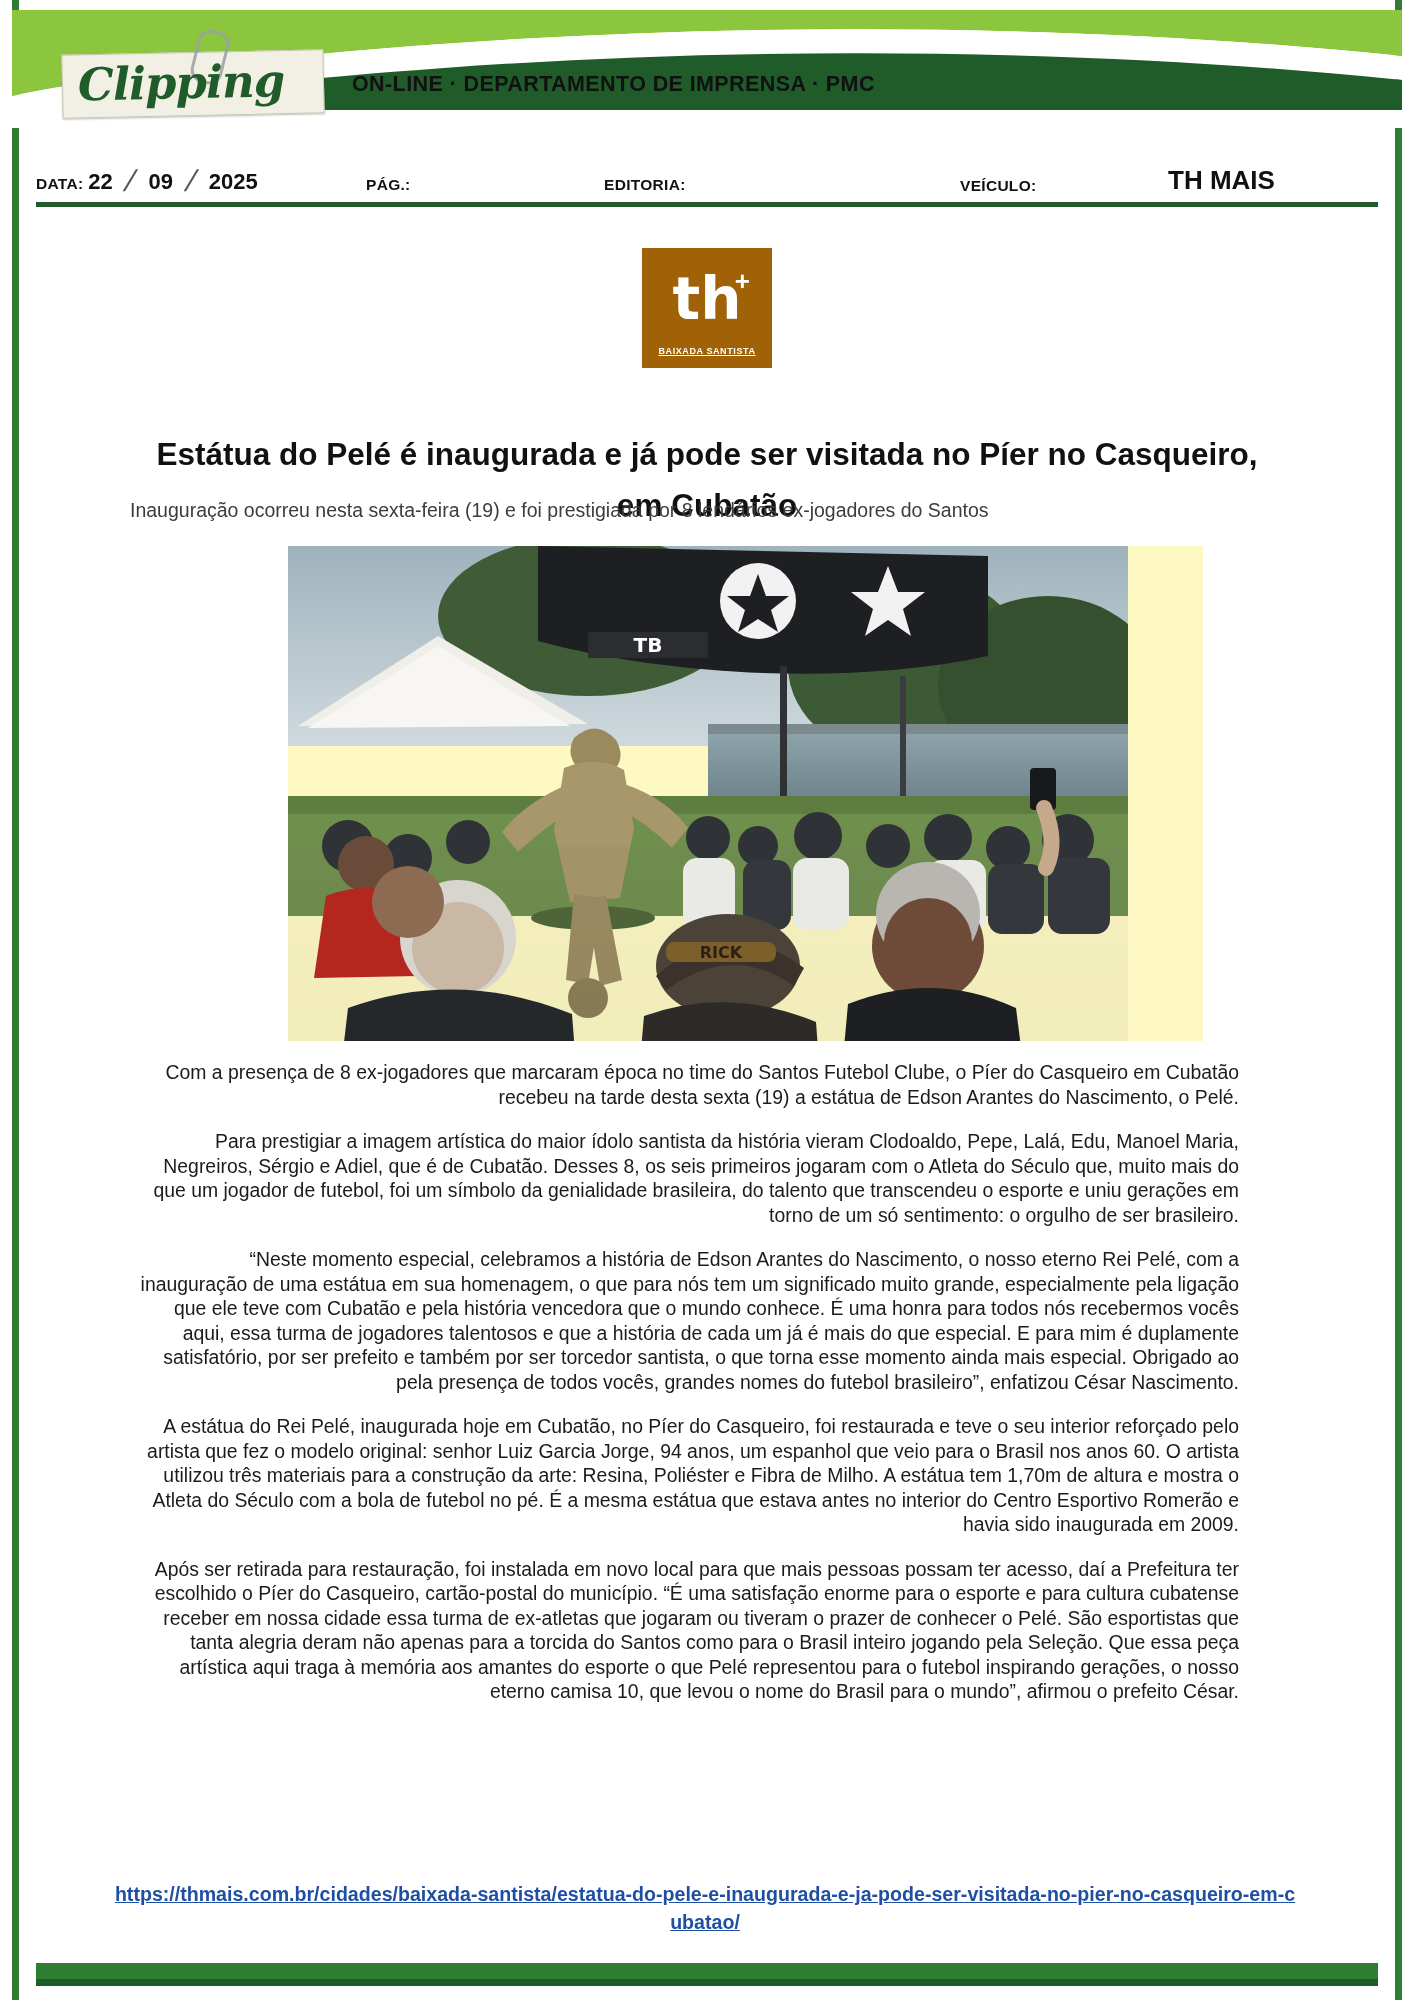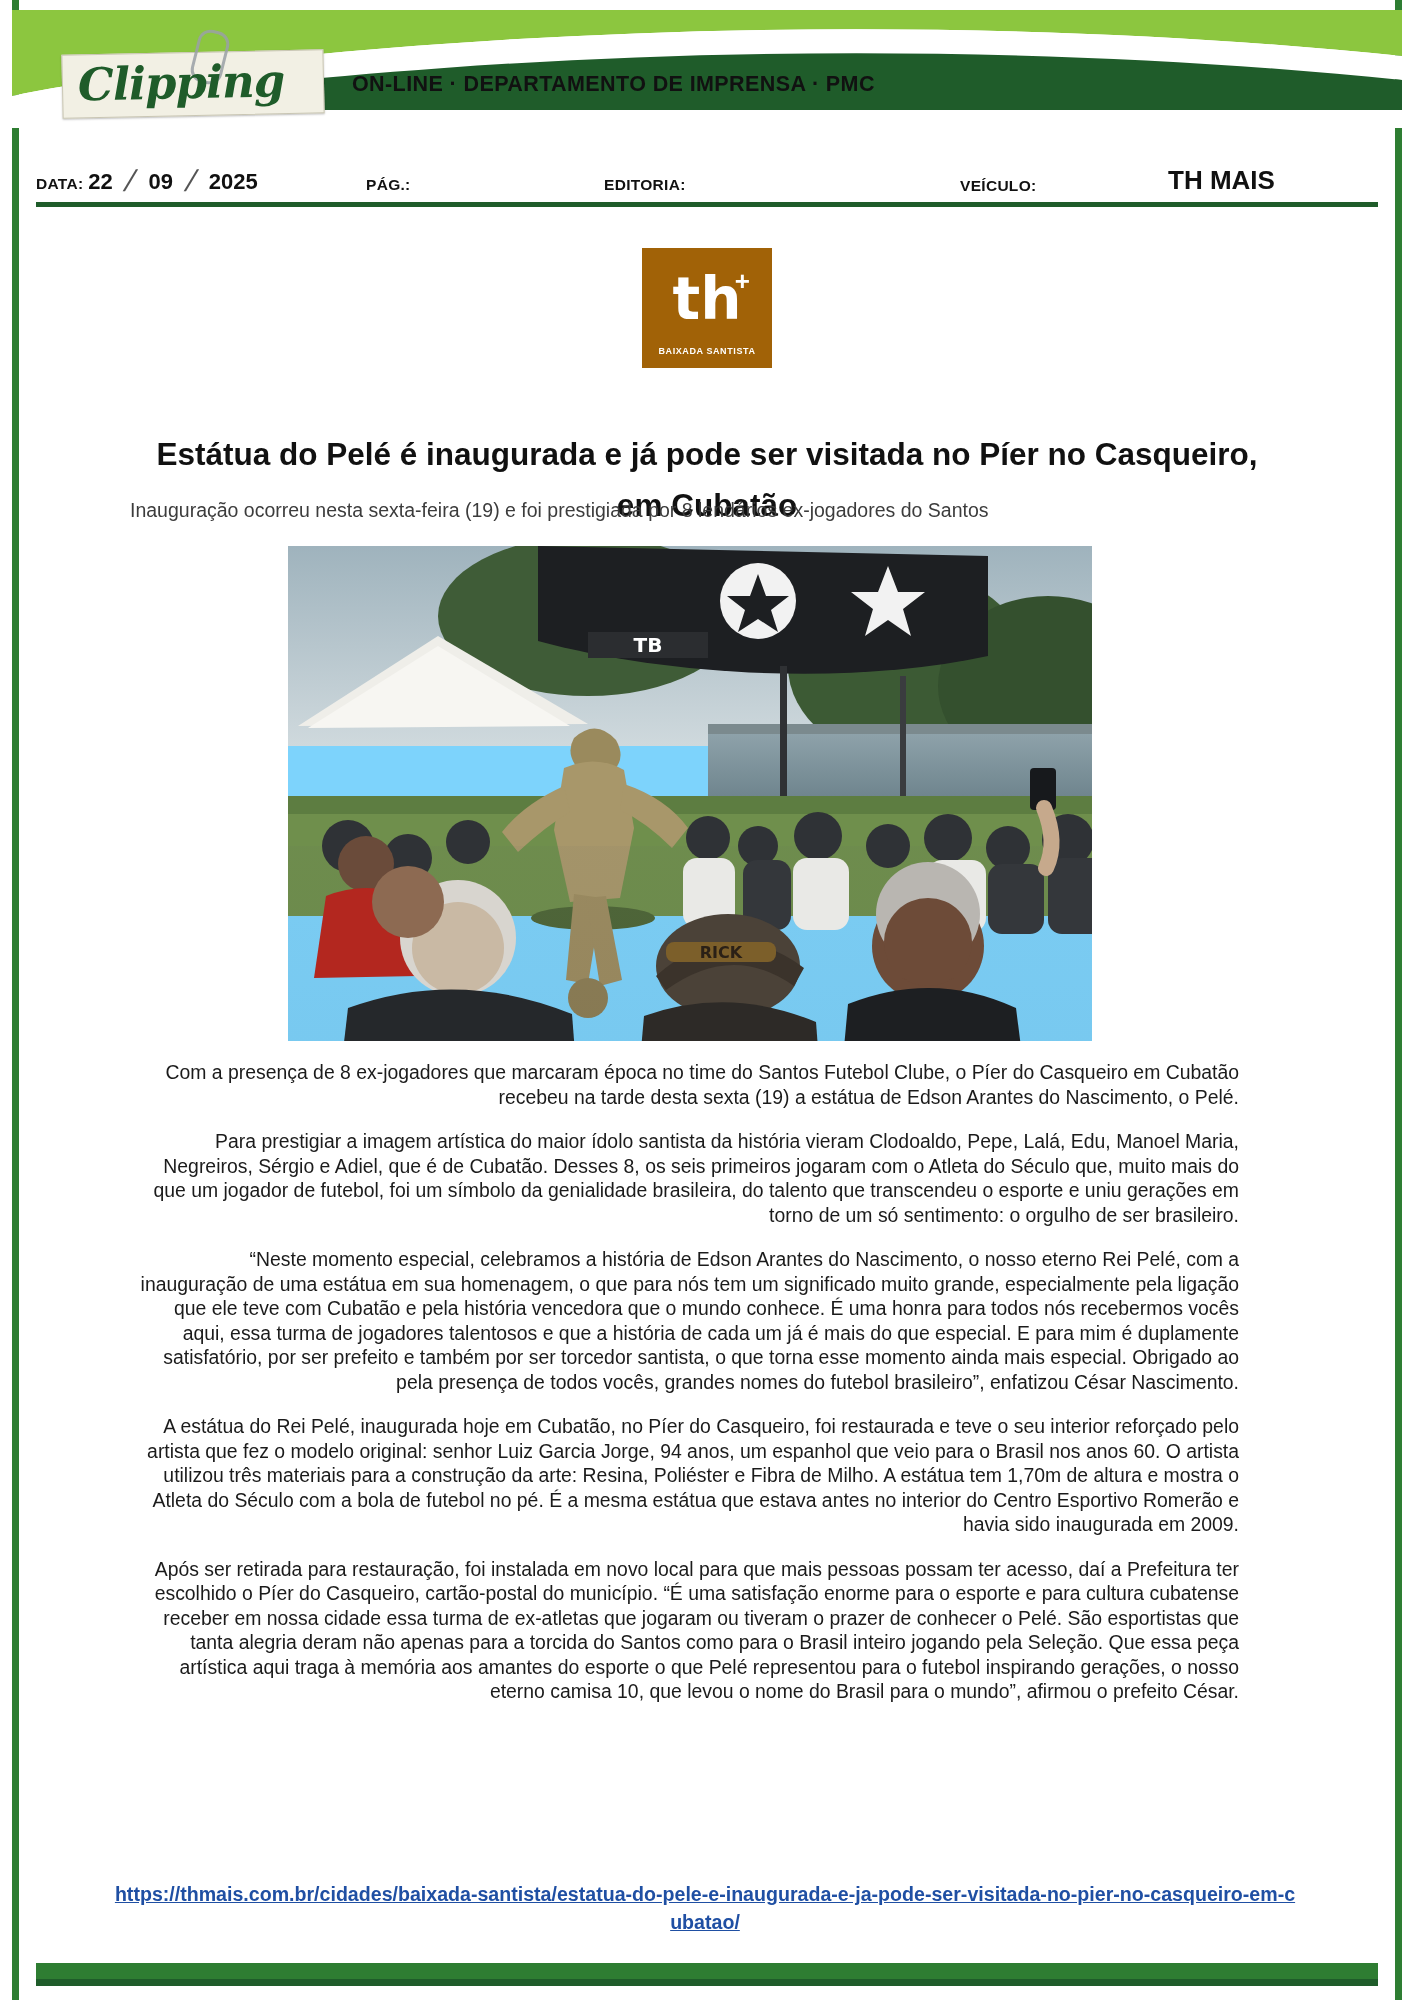--- a/index.html
+++ b/index.html
@@ -166,20 +166,21 @@
     line-height: 26px;
   }
   .logo-cap {
     position: absolute;
     left: 0; right: 0;
     bottom: 12px;
     font-size: 9px;
     letter-spacing: .6px;
     color: #ffffff;
     font-weight: bold;
+    text-decoration: underline;
   }
 
   
   .headline {
     position: absolute;
     left: 130px;
     top: 408px;
     width: 1154px;
     text-align: center;
     font-size: 31.5px;
@@ -195,24 +196,24 @@
     text-align: left;
     font-size: 19.5px;
     color: #3c3c3c;
     line-height: 27px;
   }
 
   .photo {
     position: absolute;
     left: 288px;
     top: 546px;
-    width: 804px;
+    width: 915px;
     height: 495px;
     overflow: hidden;
-    background: #7dd3fc;
+    background: #fef9c3;
   }
   .photo svg { display: block; }
 
   .body-text {
     position: absolute;
     left: 140px;
     top: 1060px;
     width: 1110px;
   }
   .body-text p {

